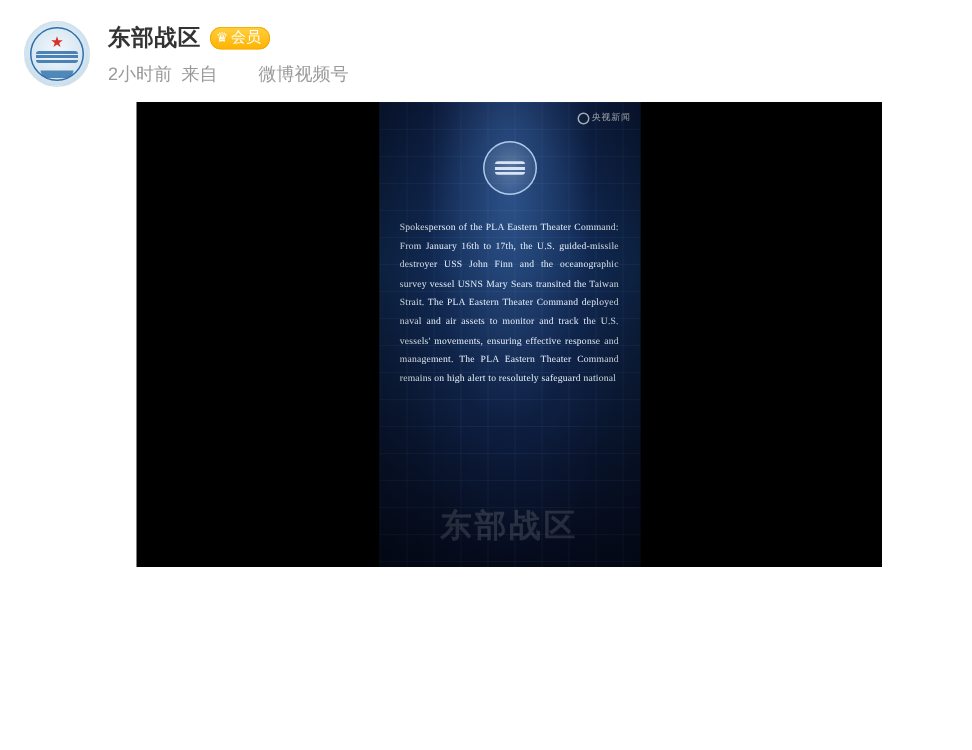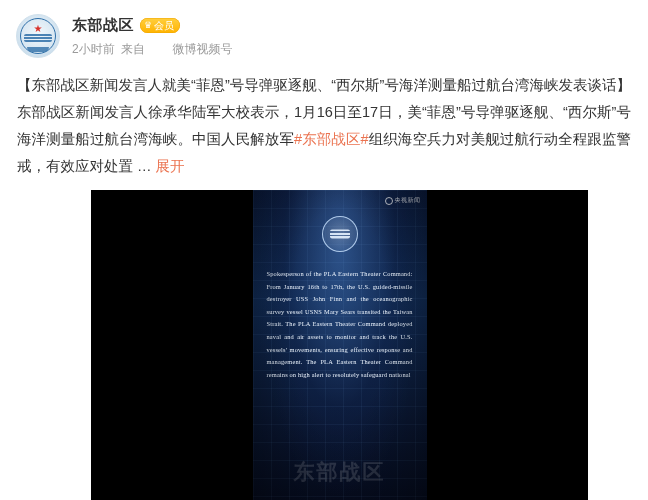--- a/index.html
+++ b/index.html
@@ -258,23 +258,20 @@
         </span>
       </div>
       <div class="sub-row">
         <span>2小时前</span>
         <span class="src">来自</span>
         <span class="src-link">微博视频号</span>
       </div>
     </div>
   </div>
 
-  <div class="content">
-    <span>【东部战区新闻发言人就美“菲恩”号导弹驱逐舰、“西尔斯”号海洋测量船过航台湾海峡发表谈话】东部战区新闻发言人徐承华陆军大校表示，1月16日至17日，美“菲恩”号导弹驱逐舰、“西尔斯”号海洋测量船过航台湾海峡。中国人民解放军</span><span class="hash">#东部战区#</span><span>组织海空兵力对美舰过航行动全程跟监警戒，有效应对处置 …</span><span class="more">展开</span>
-  </div>
 
   <div class="video-wrap">
     <div class="video-inner">
       <div class="vid-grid"></div>
       <div class="vid-logo">
         <span class="dot"></span>
         <span>央视新闻</span>
       </div>
       <div class="vid-emblem"></div>
       <div class="vid-text">Spokesperson of the PLA Eastern Theater Command: From January 16th to 17th, the U.S. guided-missile destroyer USS John Finn and the oceanographic survey vessel USNS Mary Sears transited the Taiwan Strait. The PLA Eastern Theater Command deployed naval and air assets to monitor and track the U.S. vessels' movements, ensuring effective response and management. The PLA Eastern Theater Command remains on high alert to resolutely safeguard national</div>

